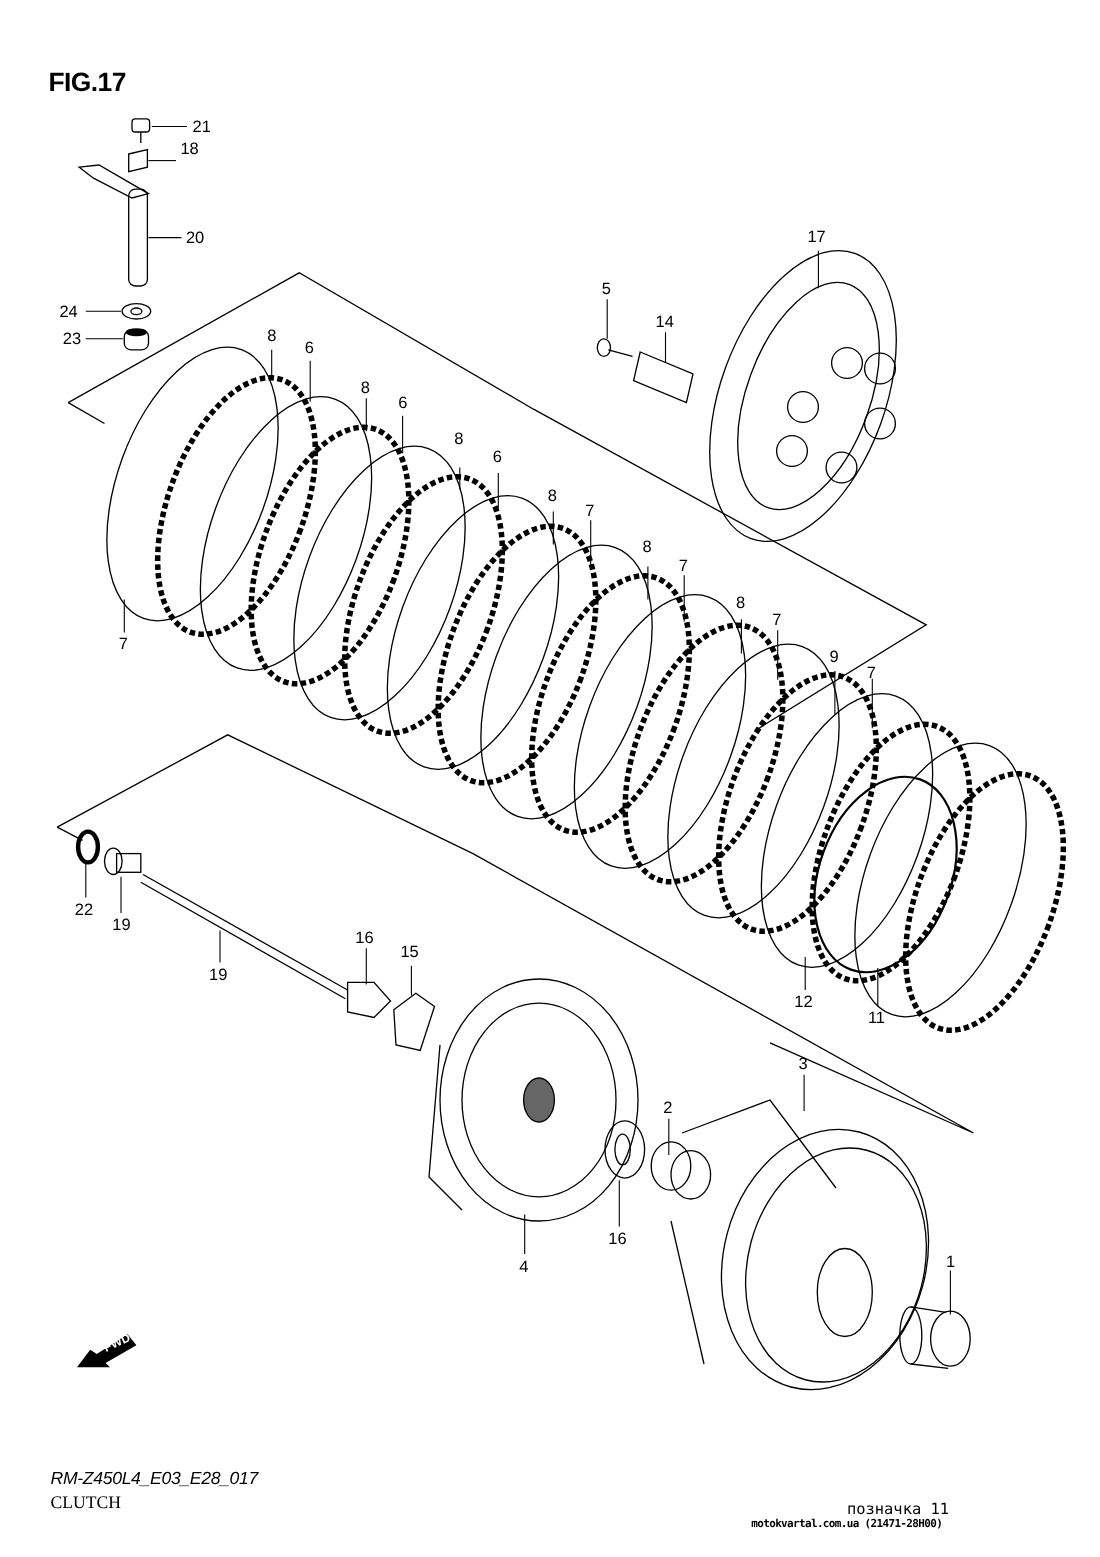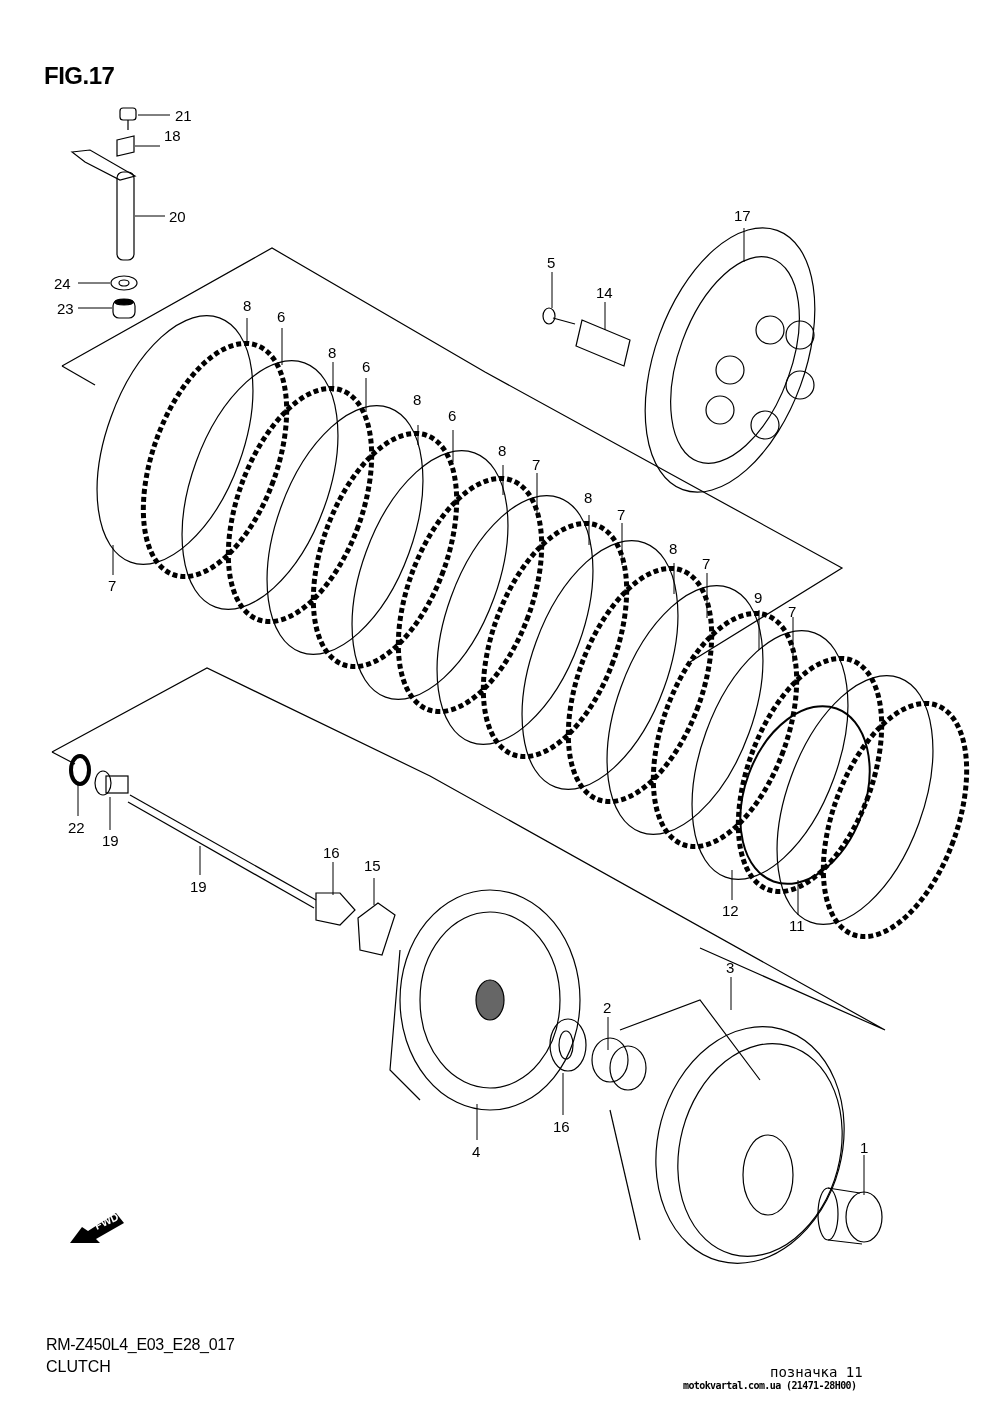--- a/index.html
+++ b/index.html
@@ -1,20 +1,20 @@
 <!DOCTYPE html>
 <html><head>
 <meta charset="utf-8">
 <style>
   html, body { margin: 0; padding: 0; background: #ffffff; }
   body { width: 1000px; height: 1415px; position: relative; overflow: hidden; font-family: "Liberation Sans", sans-serif; color: #000; }
   .fig-title { position: absolute; left: 44px; top: 62px; font-size: 24px; font-weight: bold; letter-spacing: -0.5px; }
   .callout { position: absolute; font-size: 15px; line-height: 15px; white-space: nowrap; text-align: right; }
-  .footer-code { position: absolute; left: 46px; top: 1336px; font-size: 16px; letter-spacing: -0.3px; }
-  .footer-name { position: absolute; left: 46px; top: 1358px; font-size: 16px; }
+  .footer-code { position: absolute; left: 46px; top: 1336px; font-size: 16px; letter-spacing: -0.3px; font-style: italic; }
+  .footer-name { position: absolute; left: 46px; top: 1358px; font-size: 16px; font-family: Liberation Serif, serif; }
   .watermark-1 { position: absolute; left: 770px; top: 1364px; font-size: 14px; font-weight: normal; font-family: "DejaVu Sans Mono", monospace; }
   .watermark-2 { position: absolute; left: 683px; top: 1380px; font-size: 10px; font-weight: bold; font-family: "DejaVu Sans Mono", monospace; letter-spacing: -0.6px; }
   svg.drawing { position: absolute; left: 0; top: 0; }
   .fwd { position: absolute; left: 68px; top: 1205px; }
   .fwd-text { position: absolute; left: 26px; top: 10px; font-size: 11px; font-weight: bold; color: #fff; transform: rotate(-25deg); }
 </style>
 </head>
 <body>
 
 <div class="fig-title">FIG.17</div>

